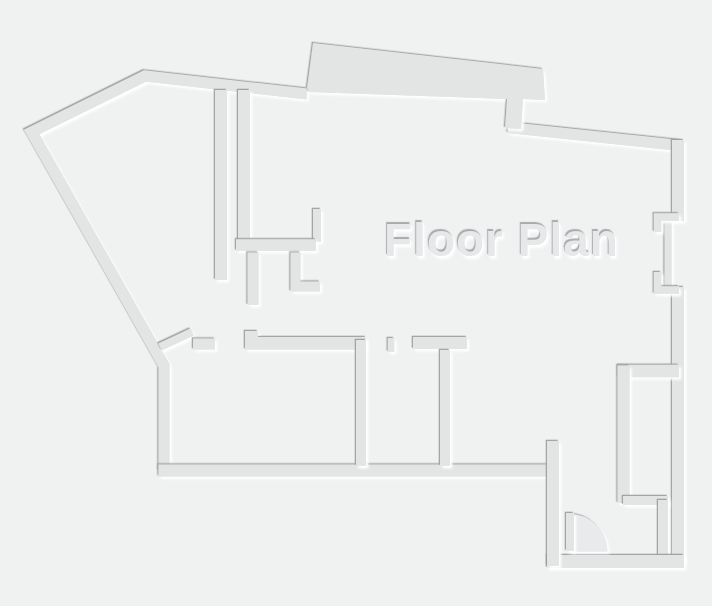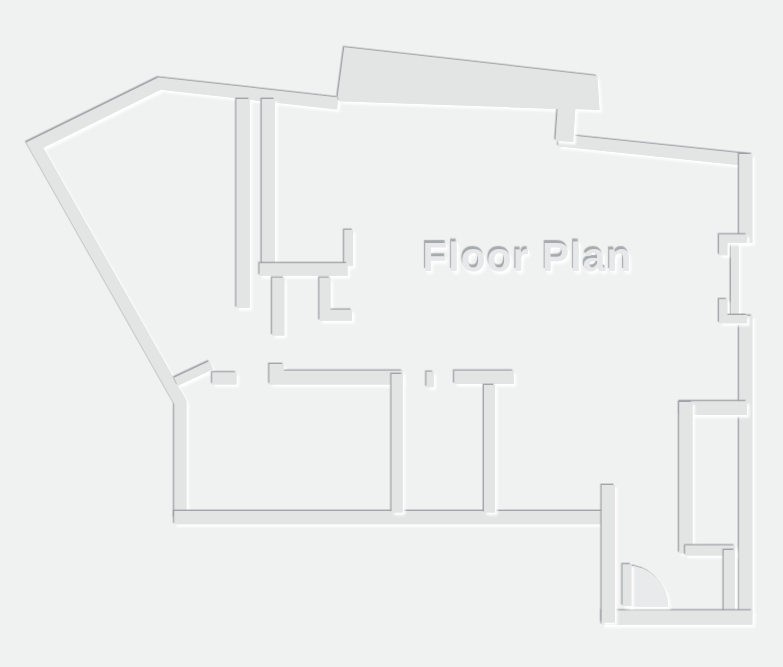--- a/index.html
+++ b/index.html
@@ -11,21 +11,21 @@
   }
   .canvas{
     position:relative;
     width:712px;height:606px;
     background:#f0f1f1;
   }
   svg{position:absolute;left:0;top:0;display:block;}
   .plan-title{
     position:absolute;
     left:384px;top:213px;
-    font-size:37px;
+    font-size:46px;
     font-weight:bold;
     letter-spacing:1px;
     color:#e7e8e9;
     text-shadow:-1px -2px 1px rgba(154,158,160,0.85),
                  2px 3px 3px #ffffff,
                  1px 1px 0 #ffffff;
     white-space:nowrap;
     user-select:none;
   }
 </style>

